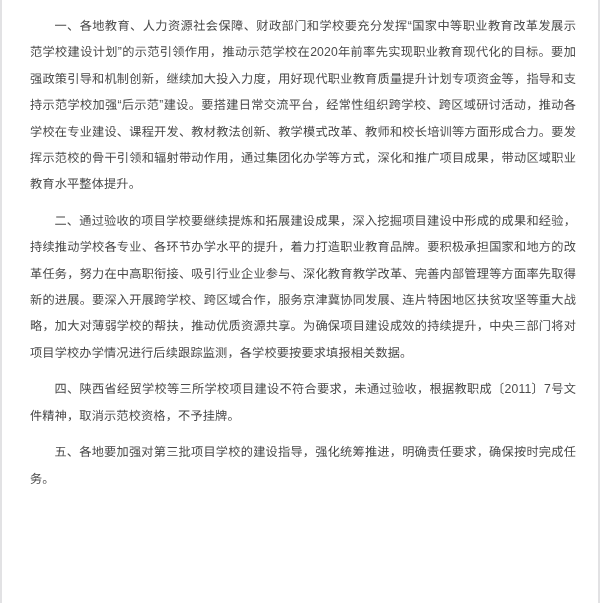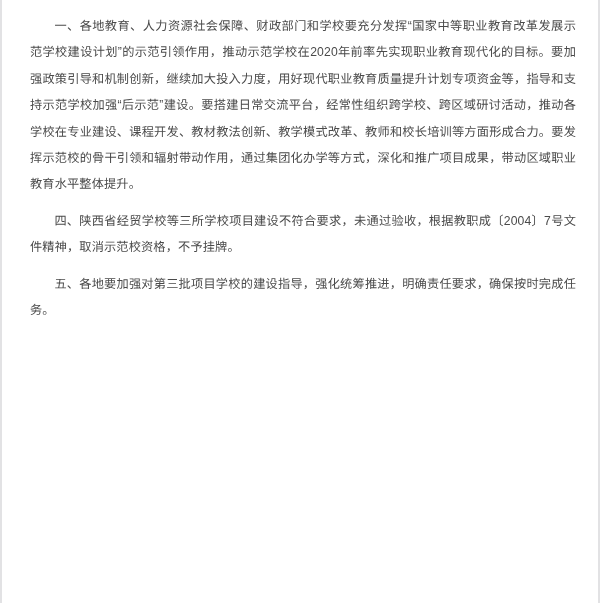--- a/index.html
+++ b/index.html
@@ -48,20 +48,21 @@
   }
 </style>
 </head>
 <body>
 
 <div class="page">
   <div class="doc-body">
 
     <p class="para">一、各地教育、人力资源社会保障、财政部门和学校要充分发挥“国家中等职业教育改革发展示范学校建设计划”的示范引领作用，推动示范学校在2020年前率先实现职业教育现代化的目标。要加强政策引导和机制创新，继续加大投入力度，用好现代职业教育质量提升计划专项资金等，指导和支持示范学校加强“后示范”建设。要搭建日常交流平台，经常性组织跨学校、跨区域研讨活动，推动各学校在专业建设、课程开发、教材教法创新、教学模式改革、教师和校长培训等方面形成合力。要发挥示范校的骨干引领和辐射带动作用，通过集团化办学等方式，深化和推广项目成果，带动区域职业教育水平整体提升。</p>
 
+    <p class="para">二、通过验收的项目学校要继续提炼和拓展建设成果，深入挖掘项目建设中形成的成果和经验，持续推动学校各专业、各环节办学水平的提升，着力打造职业教育品牌。要积极承担国家和地方的改革任务，努力在中高职衔接、吸引行业企业参与、深化教育教学改革、完善内部管理等方面率先取得新的进展。要深入开展跨学校、跨区域合作，服务京津冀协同发展、连片特困地区扶贫攻坚等重大战略，加大对薄弱学校的帮扶，推动优质资源共享。为确保项目建设成效的持续提升，中央三部门将对项目学校办学情况进行后续跟踪监测，各学校要按要求填报相关数据。</p>
 
 
-    <p class="para">四、陕西省经贸学校等三所学校项目建设不符合要求，未通过验收，根据教职成〔2004〕7号文件精神，取消示范校资格，不予挂牌。</p>
+    <p class="para">四、陕西省经贸学校等三所学校项目建设不符合要求，未通过验收，根据教职成〔2011〕7号文件精神，取消示范校资格，不予挂牌。</p>
 
     <p class="para tight">五、各地要加强对第三批项目学校的建设指导，强化统筹推进，明确责任要求，确保按时完成任务。</p>
 
   </div>
 </div>
 
 </body></html>

